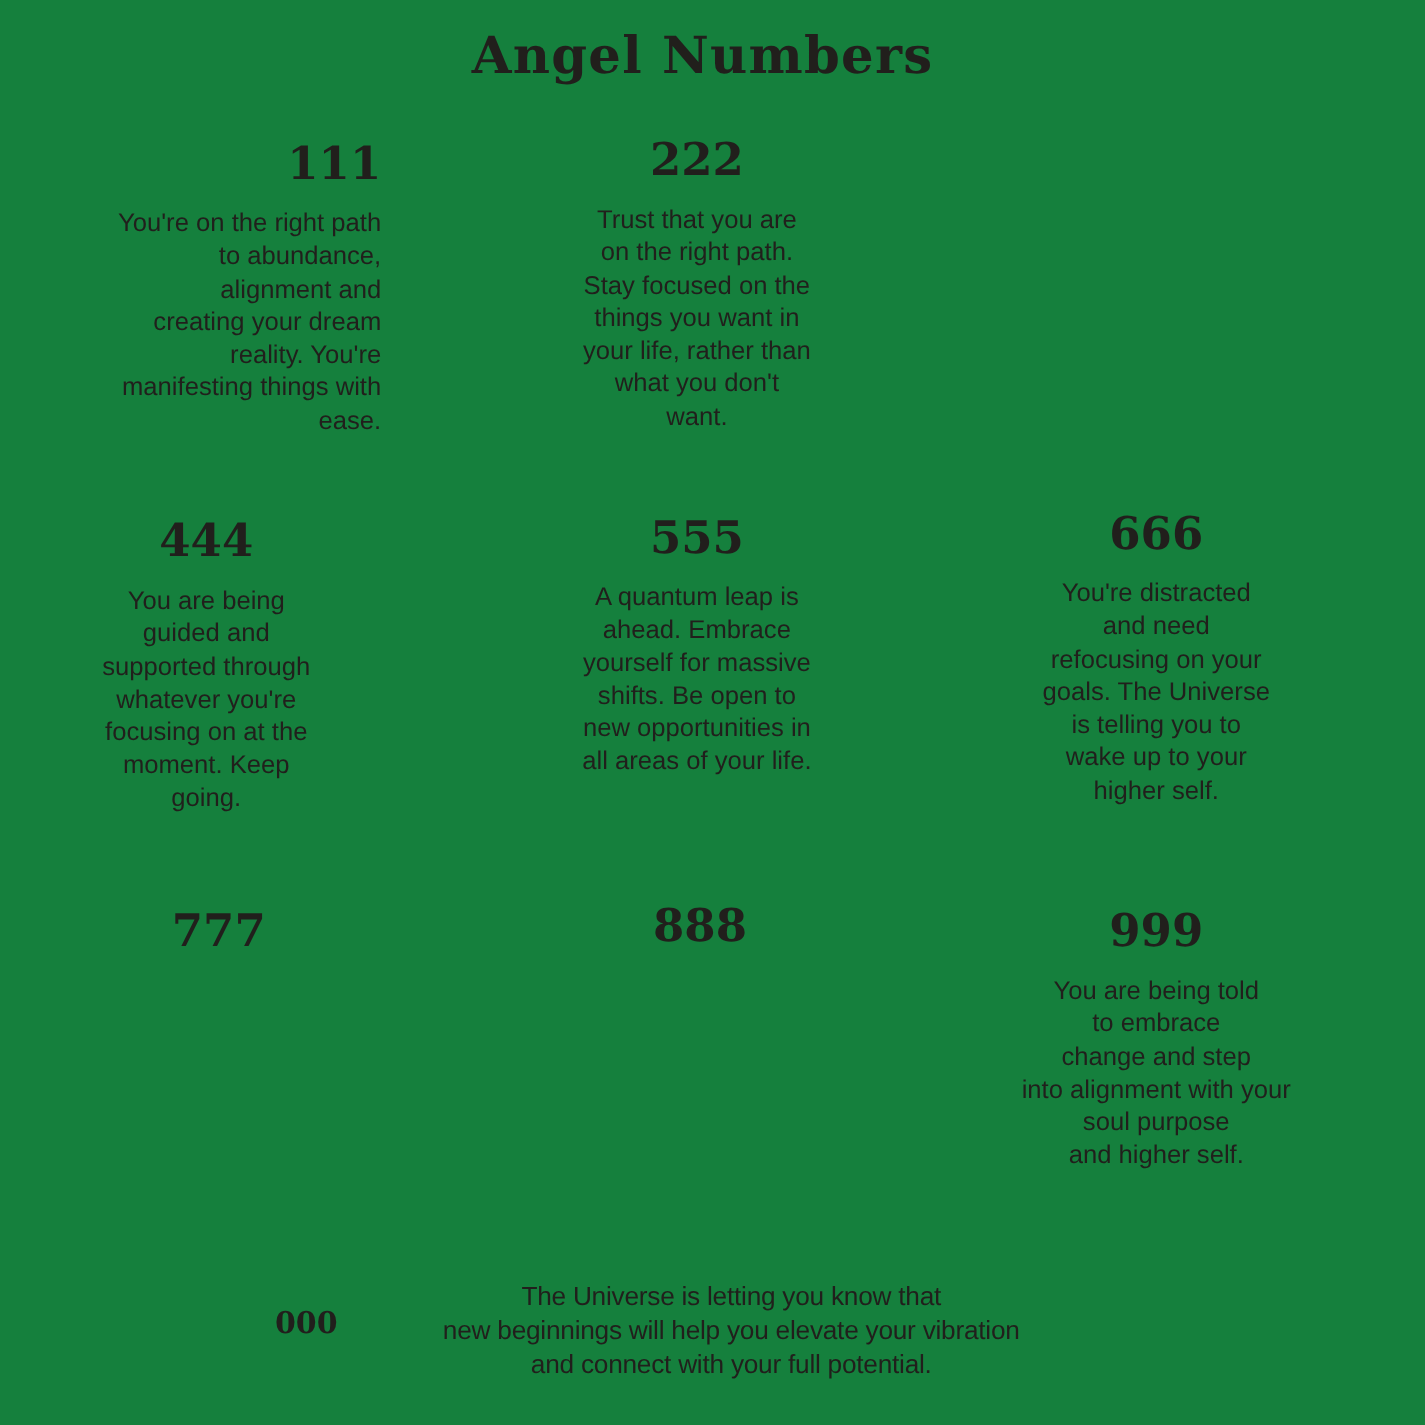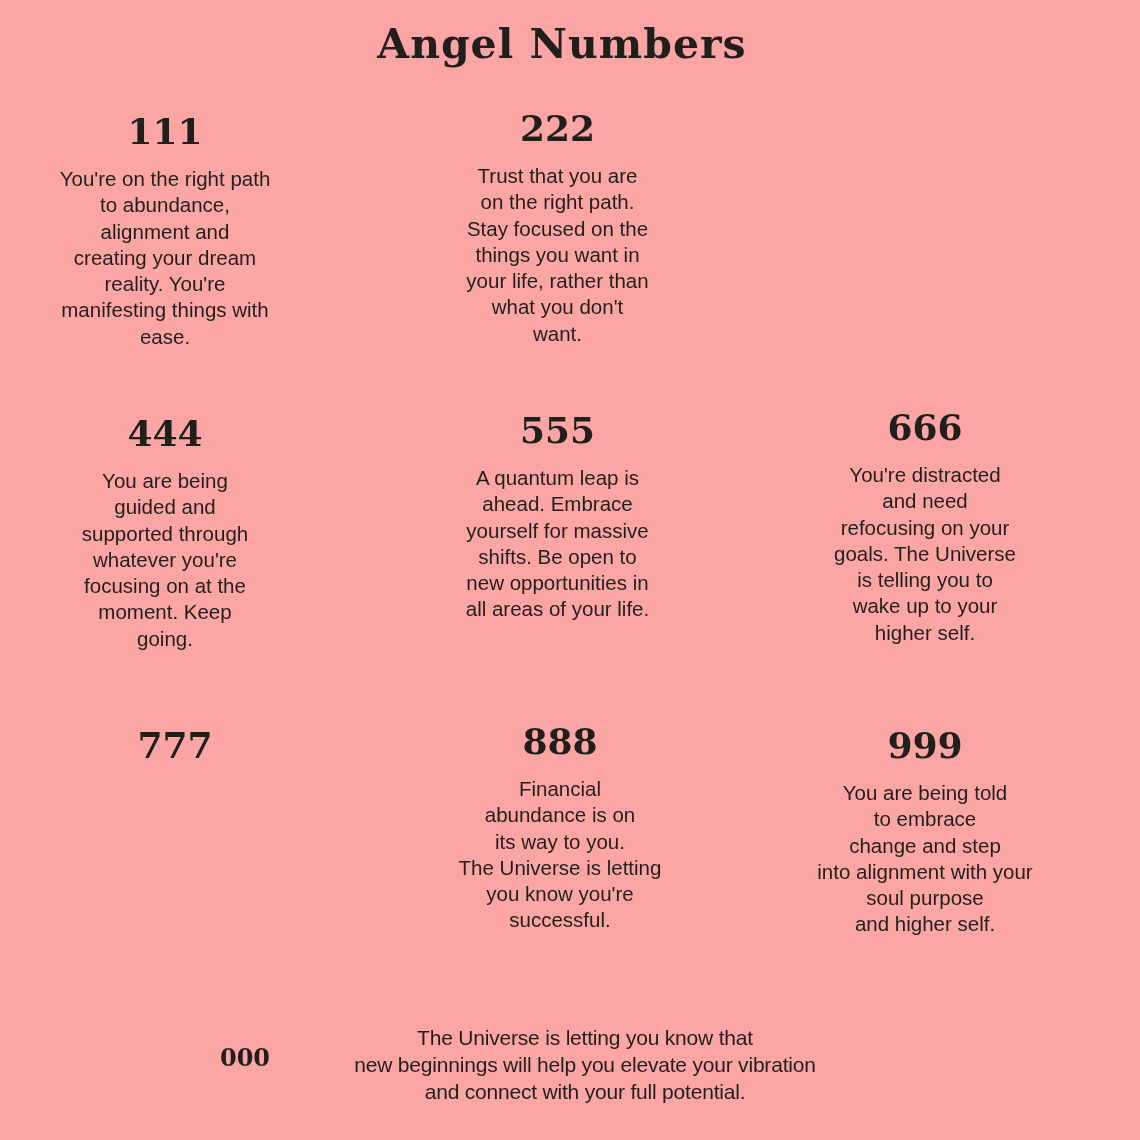--- a/index.html
+++ b/index.html
@@ -42,21 +42,21 @@
   }
 
   .desc {
     font-size: 20.5px;
     line-height: 26.3px;
     white-space: pre-line;
     margin: 0;
   }
 
   
-  .card-111 { left: 25px;  top: 113px; width: 280px; }
+  .card-111 { left: 25px;  top: 113px; width: 280px; text-align: right; }
   .card-222 { left: 405px; top: 110px; width: 305px; }
   .card-333 { left: 770px; top: 107px; width: 300px; }
   
   .card-444 { left: 25px;  top: 415px; width: 280px; }
   .card-555 { left: 405px; top: 412px; width: 305px; }
   .card-666 { left: 770px; top: 409px; width: 310px; text-align: center; }
   
   .card-777 { left: 35px;  top: 727px; width: 280px; }
   .card-888 { left: 405px; top: 723px; width: 310px; }
   .card-999 { left: 770px; top: 727px; width: 310px; text-align: center; }
@@ -83,21 +83,21 @@
     font-size: 21px;
     line-height: 26.8px;
     letter-spacing: -0.2px;
     white-space: pre-line;
     margin: 0;
   }
 </style>
 </head>
 <body>
 
-<div class="poster" style="background: #fca5a5; color: rgb(33, 31, 28);">
+<div class="poster" style="background: #15803d; color: rgb(33, 31, 28);">
 
   <h1 class="title">Angel Numbers</h1>
 
   <section class="card card-111">
     <h2 class="num">111</h2>
     <p class="desc">You're on the right path
 to abundance,
 alignment and
 creating your dream
 reality. You're
@@ -148,26 +148,20 @@
 wake up to your
 higher self.</p>
   </section>
 
   <section class="card card-777">
     <h2 class="num">777</h2>
   </section>
 
   <section class="card card-888">
     <h2 class="num">888</h2>
-    <p class="desc">Financial
-abundance is on
-its way to you.
-The Universe is letting
-you know you're
-successful.</p>
   </section>
 
   <section class="card card-999">
     <h2 class="num">999</h2>
     <p class="desc">You are being told
 to embrace
 change and step
 into alignment with your
 soul purpose
 and higher self.</p>

